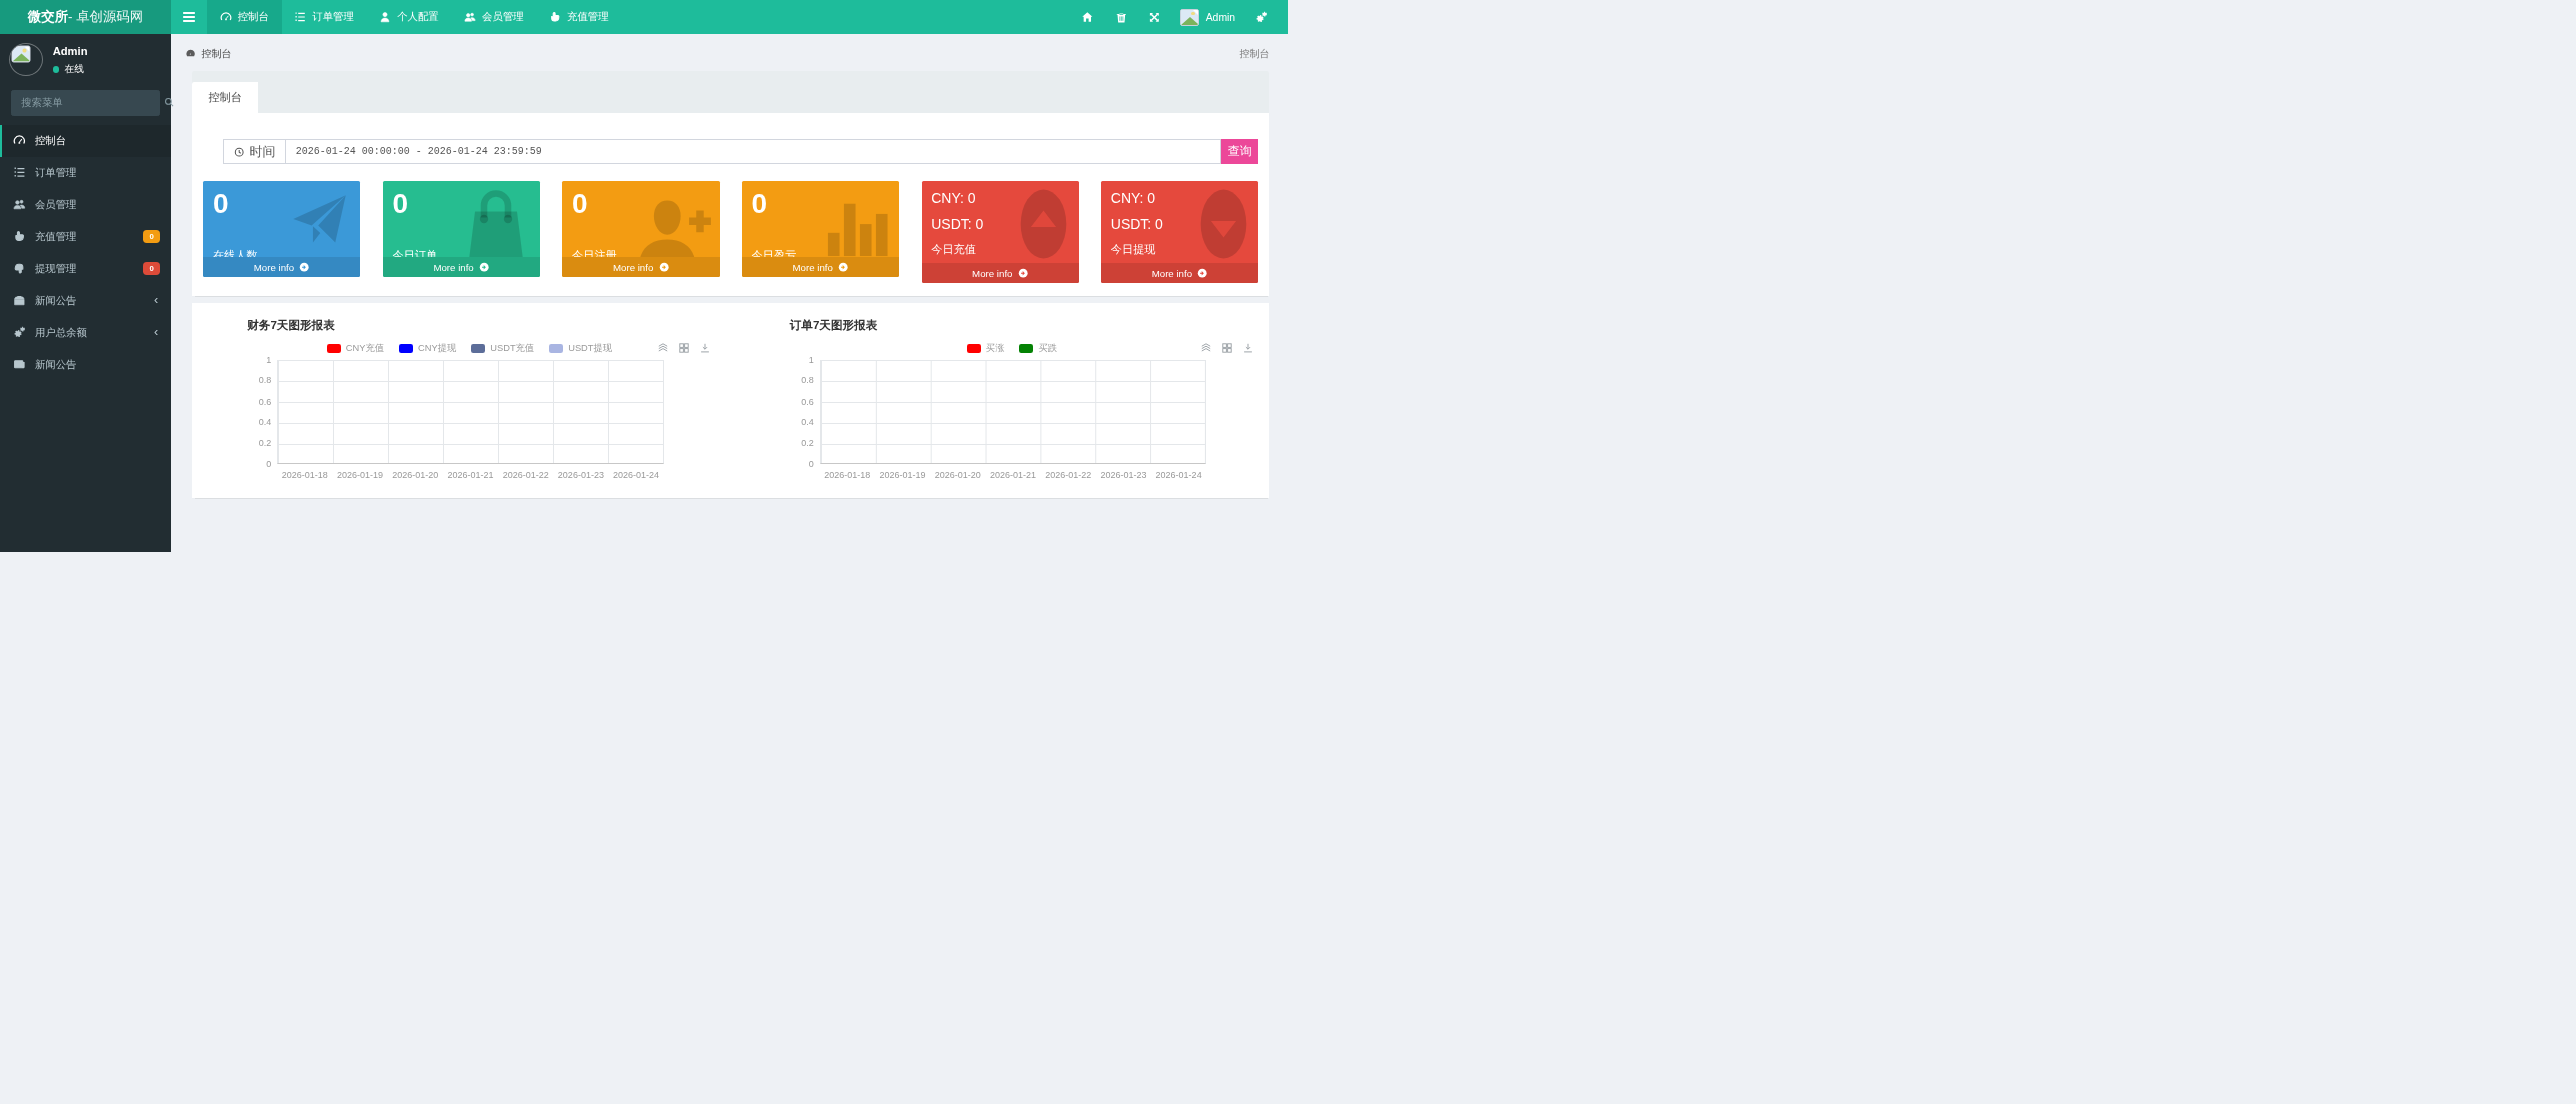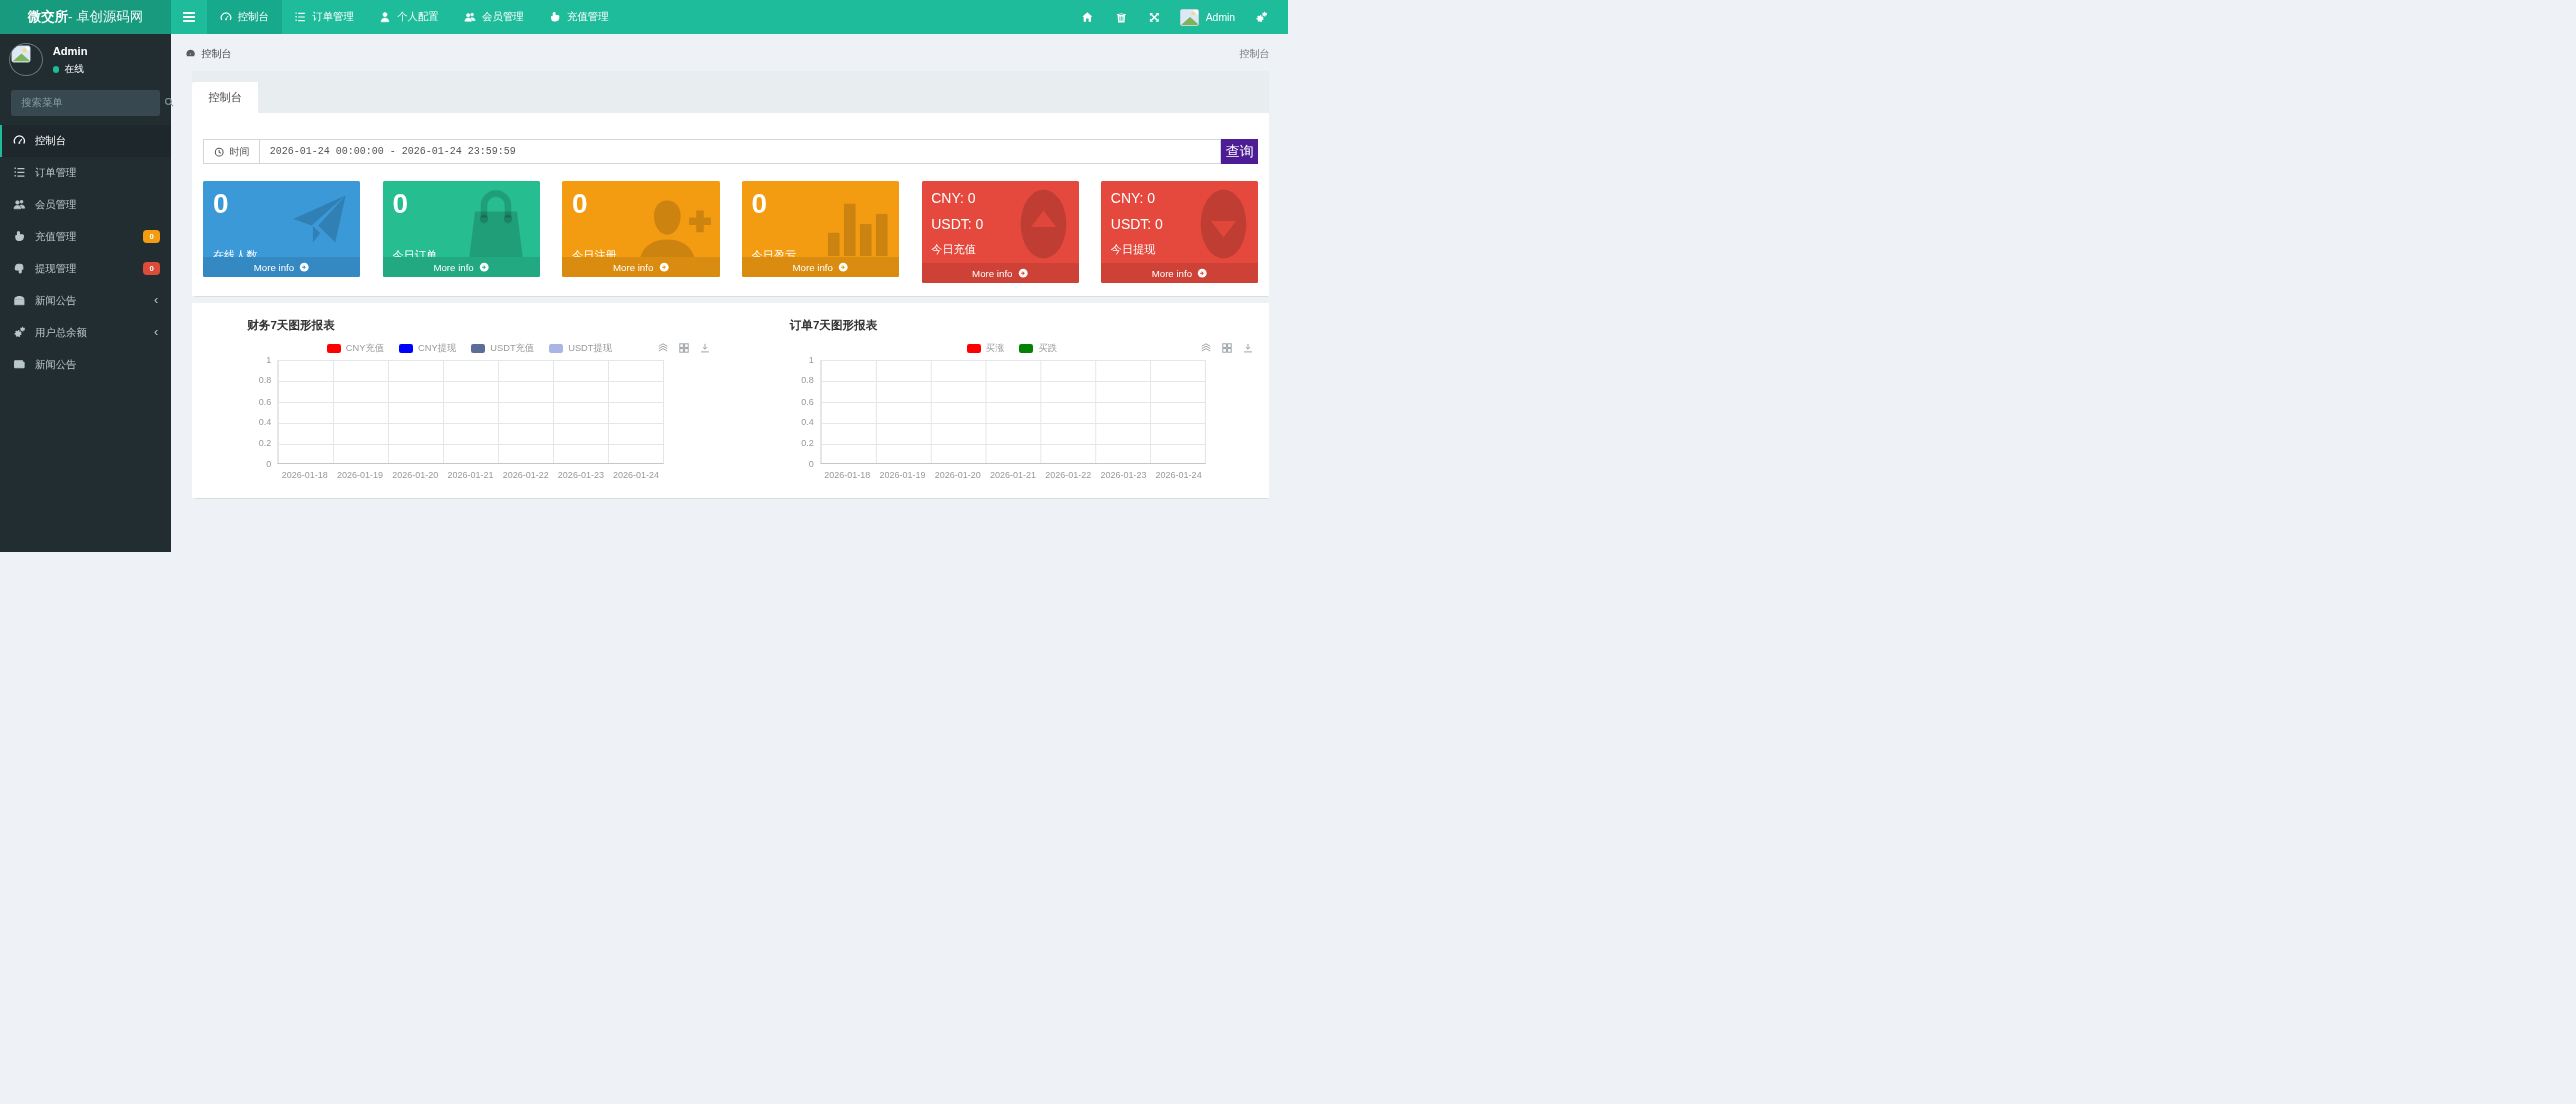--- a/index.html
+++ b/index.html
@@ -61,24 +61,24 @@
   .crumb-right { color:#777; font-size:10px; }
 
   .panel-wrap { margin:0 18.6px 0 21px; }
   .tabs-bar { background:#e8edef; display:flex; padding-top:11.2px; border-top-left-radius:2.2px; border-top-right-radius:2.2px; }
   .tab { background:#fff; padding:0 16.4px; height:31px; display:flex; align-items:center; font-size:11.2px; color:#444; border-top-left-radius:2.2px; cursor:pointer; }
   .tab-body { background:#fff; padding:12.7px 11.2px 13.4px 11.2px; box-shadow:0 0.7px 0.7px rgba(0,0,0,.08); }
 
   .alert { background:#f39c12; border-radius:2.2px; color:#fff; padding:9px 13.4px; font-size:10.4px; font-weight:700; display:flex; gap:22.4px; }
 
   .filter-row { display:flex; margin-top:13.4px; height:25px; }
-  .addon { display:flex; align-items:center; gap:5.2px; padding:0 9.7px; background:#fff; border:0.7px solid #d2d6de; border-right:none; color:#555; font-size:10px; }
+  .addon { display:flex; align-items:center; gap:5.2px; padding:0 9.7px; background:#fff; border:0.7px solid #d2d6de; border-right:none; color:#555; font-size:13px;margin-left:20px; }
   .addon svg { width:10.4px; height:10.4px; stroke:#555; fill:none; stroke-width:2; }
   .filter-row input { flex:1; border:0.7px solid #d2d6de; outline:none; padding:0 9.7px; font-size:10px; color:#555; font-family:Liberation Mono, monospace; }
-  .btn-query { width:37px; border:none; background:#4c1d95; color:#fff; font-size:14px; cursor:pointer; font-family:Liberation Sans, sans-serif; }
+  .btn-query { width:37px; border:none; background:#ec4899; color:#fff; font-size:12px; cursor:pointer; font-family:Liberation Sans, sans-serif; }
 
   
   .iboxes { display:flex; gap:22.4px; margin-top:16.4px; align-items:flex-start; }
   .ibox { flex:1; border-radius:1.5px; color:#fff; display:flex; flex-direction:column; height:96px; overflow:hidden; cursor:default; }
   .ibox.tall { height:102px; }
   .ibox-body { flex:1; position:relative; padding:7.5px 9.7px; overflow:hidden; }
   .ibox .num { font-size:28px; font-weight:700; line-height:1.15; }
   .ibox .lbl { font-size:11.2px; margin-top:28px; }
   .ibox .ln { font-size:14px; margin-top:2.2px; }
   .ibox .ln + .ln { margin-top:9.7px; }

